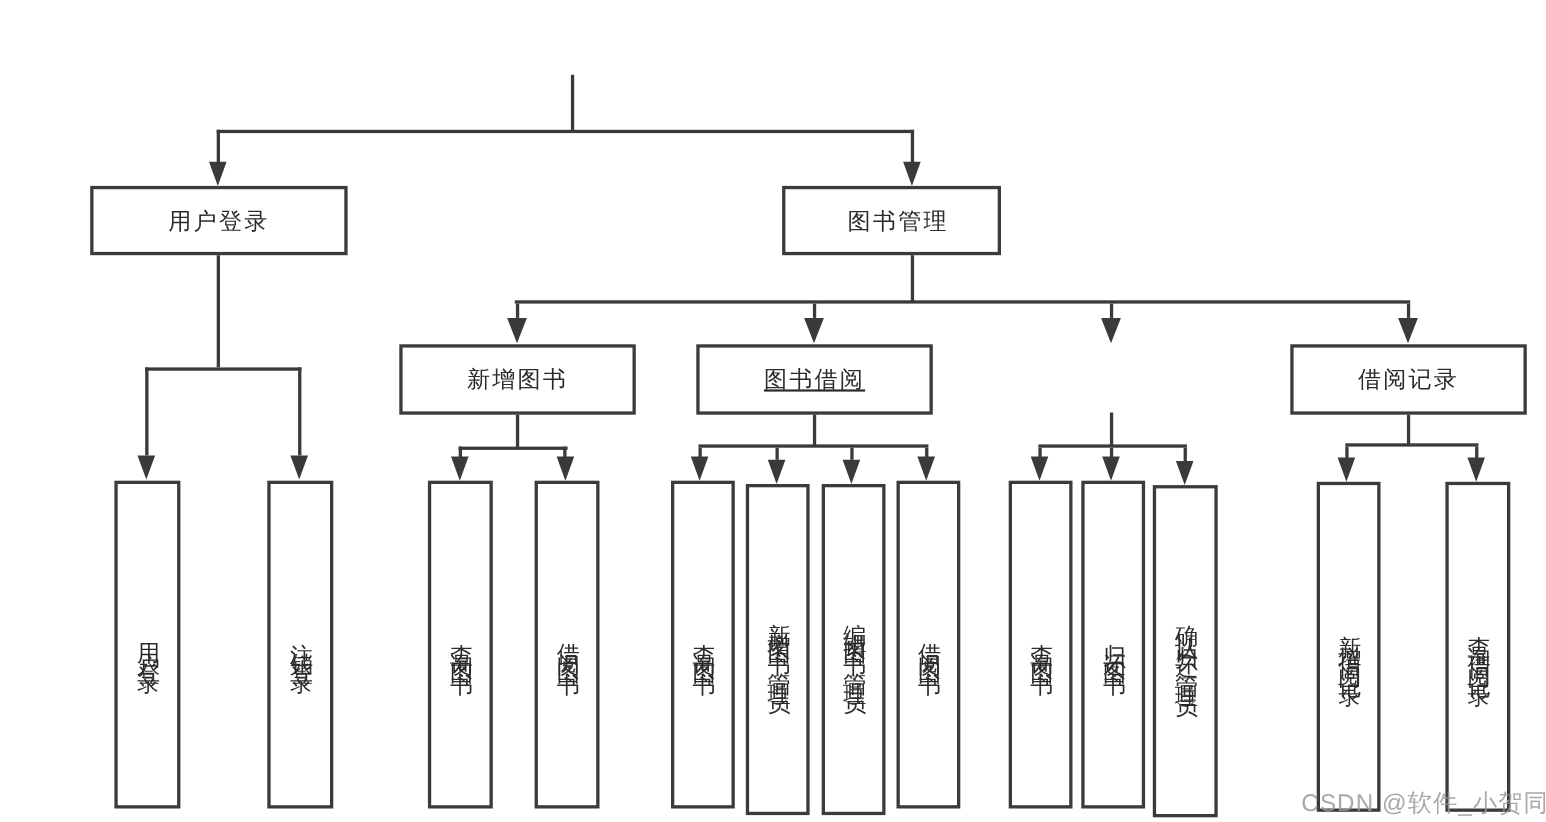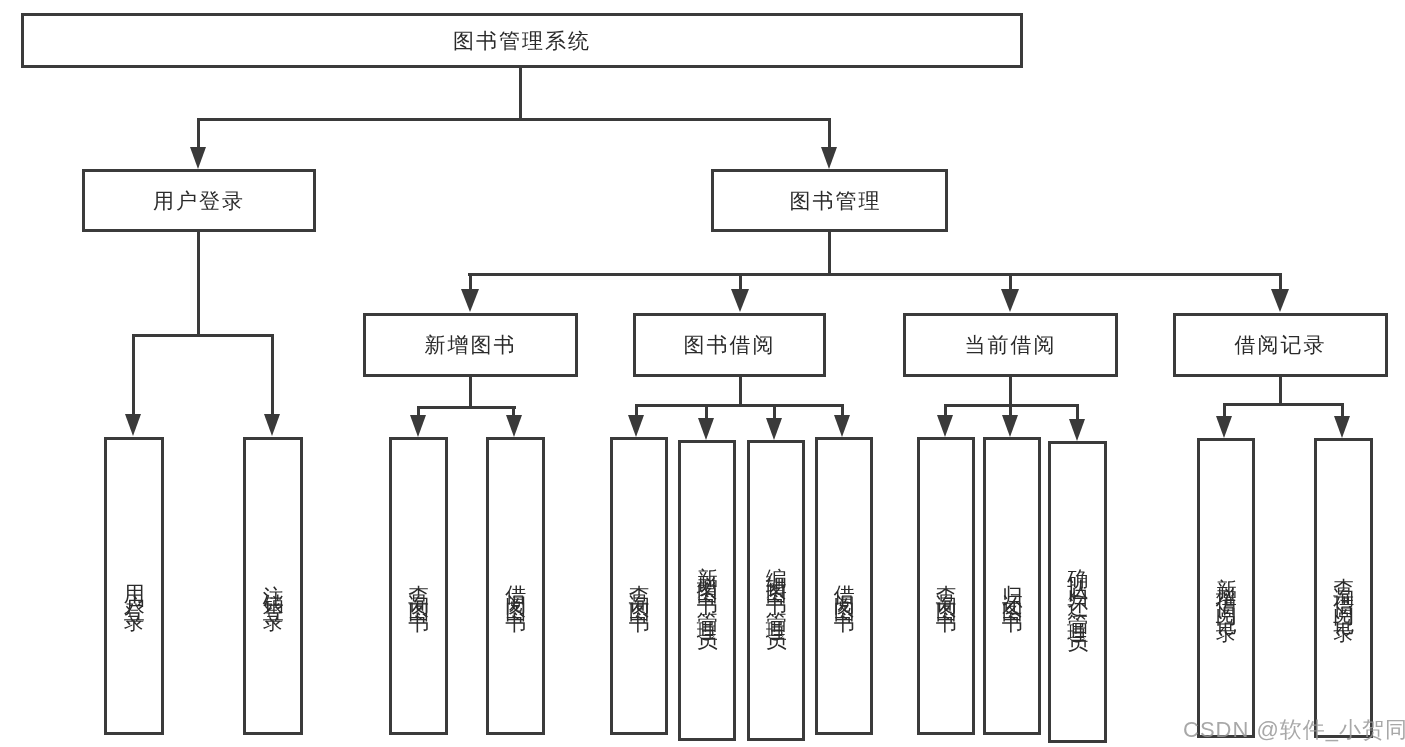--- a/index.html
+++ b/index.html
@@ -96,43 +96,37 @@
   <div class="vline" style="left:1076px;top:407px;height:13px;"></div>
   <div class="arrow" style="left:1069px;top:419px;"></div>
 
   <div class="vline" style="left:1279px;top:375px;height:30px;"></div>
   <div class="hline" style="left:1223px;top:403px;width:121px;"></div>
   <div class="vline" style="left:1223px;top:406px;height:11px;"></div>
   <div class="arrow" style="left:1216px;top:416px;"></div>
   <div class="vline" style="left:1341px;top:406px;height:11px;"></div>
   <div class="arrow" style="left:1334px;top:416px;"></div>
 
-  <div class="box" style="left:21px;top:13px;width:1002px;height:55px;">
-    <span>图书管理系统</span>
-  </div>
 
   <div class="box" style="left:82px;top:169px;width:234px;height:63px;">
     <span>用户登录</span>
   </div>
 
-  <div class="box" style="left:711px;top:169px;width:237px;height:63px;padding-left:12px;">
+  <div class="box" style="left:711px;top:169px;width:199px;height:63px;padding-left:12px;">
     <span>图书管理</span>
   </div>
 
   <div class="box" style="left:363px;top:313px;width:215px;height:64px;">
     <span>新增图书</span>
   </div>
 
-  <div class="box" style="left:633px;top:313px;width:193px;height:64px;">
+  <div class="box" style="left:633px;top:313px;width:215px;height:64px;text-decoration:underline;">
     <span>图书借阅</span>
   </div>
 
-  <div class="box" style="left:903px;top:313px;width:215px;height:64px;">
-    <span>当前借阅</span>
-  </div>
 
   <div class="box" style="left:1173px;top:313px;width:215px;height:64px;font-family:Liberation Serif, serif;">
     <span>借阅记录</span>
   </div>
 
   <div class="box vbox" style="left:104px;top:437px;width:60px;height:298px;">
     <span>用户登录</span>
   </div>
   <div class="box vbox" style="left:243px;top:437px;width:60px;height:298px;">
     <span>注销登录</span>

